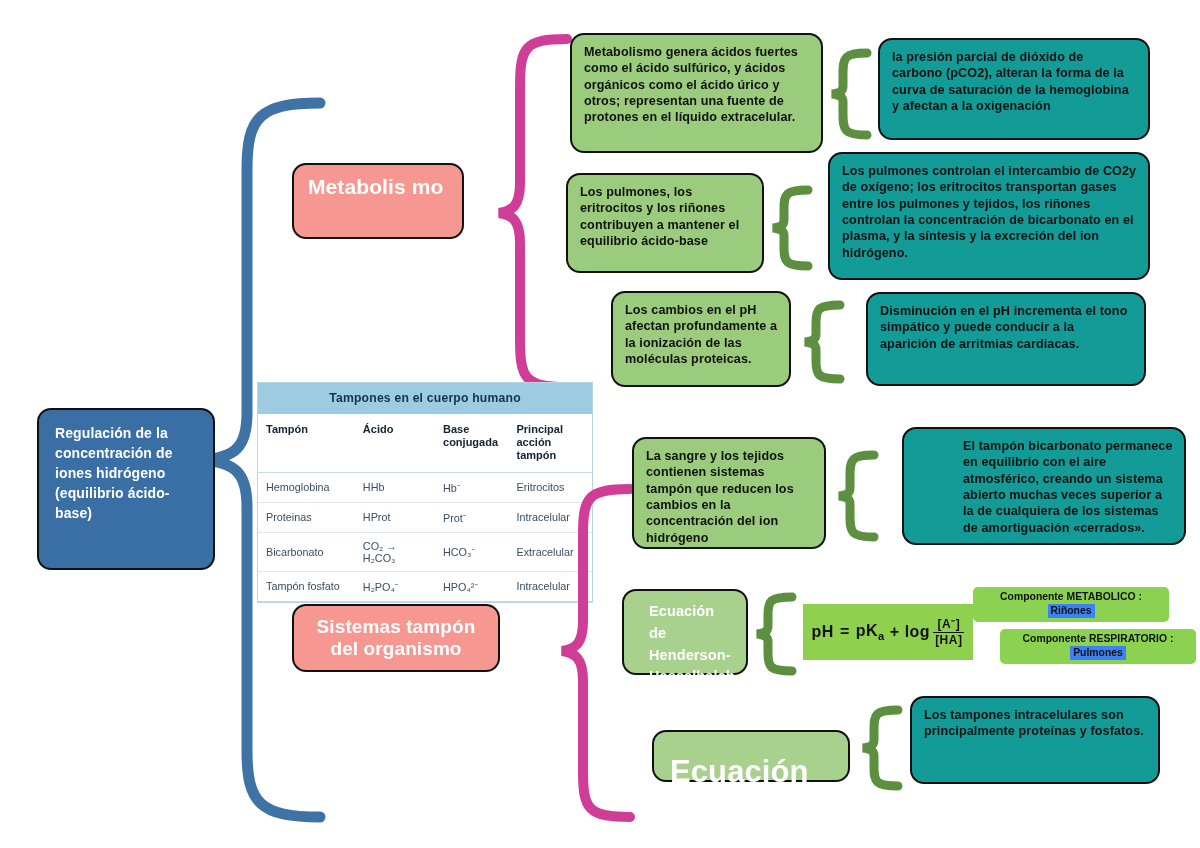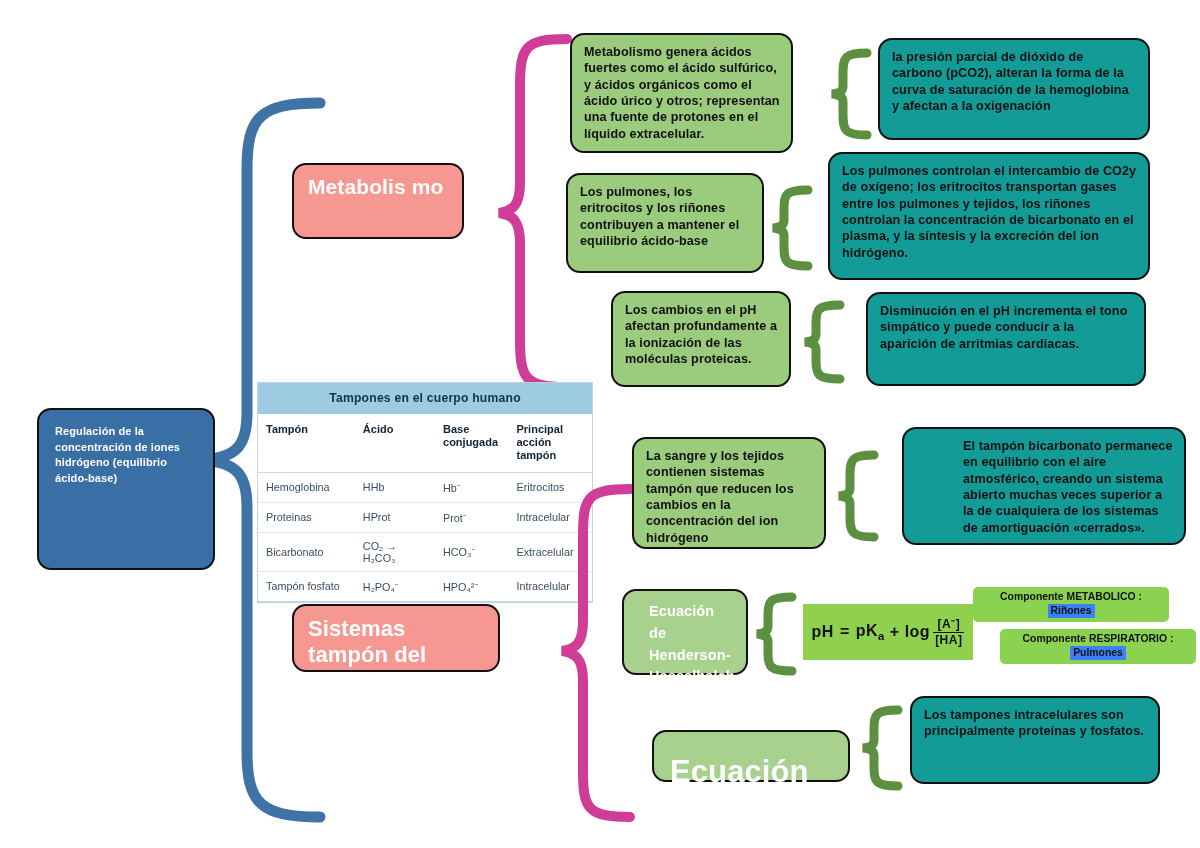--- a/index.html
+++ b/index.html
@@ -71,21 +71,21 @@
     white-space: pre-wrap;
   }
   .teal .txt { color: #111111; }
 
   
   .heading {
     color: #ffffff;
     font-weight: 700;
   }
   .pink .heading { font-size: 21px; padding: 10px 14px; line-height: 1.18; }
-  .blue .heading { font-size: 11px; padding: 14px 16px; line-height: 1.42; }
+  .blue .heading { font-size: 14px; padding: 14px 16px; line-height: 1.42; }
   .lgreen .heading { font-size: 16px; padding: 12px 14px; line-height: 1.45; }
   .bigeq { font-size: 31px; font-weight: 700; color:#ffffff; padding: 22px 16px; line-height:1.18; white-space: pre; }
 
   
   .bracket { position: absolute; }
   .bracket svg { display: block; overflow: visible; }
 
   
   .tbl {
     position: absolute;
@@ -188,21 +188,21 @@
 mo</div>
   </div>
 
   <div class="bracket" style="left:495px; top:33px; width:80px; height:360px;">
     <svg width="80" height="360" viewBox="0 0 80 360">
       <path d="M72 6 C 30 6, 25 14, 25 54 L25 150 C25 172, 18 178, 4 180
                C18 182, 25 188, 25 210 L25 306 C25 346, 30 354, 72 354" fill="none" stroke="#cf3d97" stroke-width="10" stroke-linecap="round"></path>
     </svg>
   </div>
 
-  <div class="node green" style="left:570px; top:33px; width:223px; height:120px;">
+  <div class="node green" style="left:570px; top:33px; width:253px; height:120px;">
     <div class="txt">Metabolismo genera ácidos fuertes como el ácido sulfúrico, y ácidos orgánicos como el ácido úrico y otros; representan una fuente de protones en el líquido extracelular.</div>
   </div>
 
   <div class="bracket" style="left:827px; top:48px; width:48px; height:92px;">
     <svg width="48" height="92" viewBox="0 0 48 92">
       <path d="M40 5 C 18 5, 16 9, 16 26 L16 38 C16 44, 12 45, 5 46
                C12 47, 16 48, 16 54 L16 66 C16 83, 18 87, 40 87" fill="none" stroke="#5c8f3f" stroke-width="9" stroke-linecap="round"></path>
     </svg>
   </div>
 
@@ -274,21 +274,21 @@
           <td>Tampón fosfato</td>
           <td>H₂PO₄⁻</td>
           <td>HPO₄²⁻</td>
           <td>Intracelular</td>
         </tr>
       </tbody>
     </table>
   </div>
 
   <div class="node pink" style="left:292px; top:604px; width:208px; height:68px;">
-    <div class="heading" style="font-size:22px;">Sistemas tampón
+    <div class="heading" style="font-size:19px;text-align:center;">Sistemas tampón
 del organismo</div>
   </div>
 
   <div class="bracket" style="left:558px; top:483px; width:80px; height:340px;">
     <svg width="80" height="340" viewBox="0 0 80 340">
       <path d="M72 6 C 30 6, 25 14, 25 52 L25 138 C25 160, 18 166, 4 168
                C18 170, 25 176, 25 198 L25 288 C25 326, 30 334, 72 334" fill="none" stroke="#cf3d97" stroke-width="10" stroke-linecap="round"></path>
     </svg>
   </div>
 

